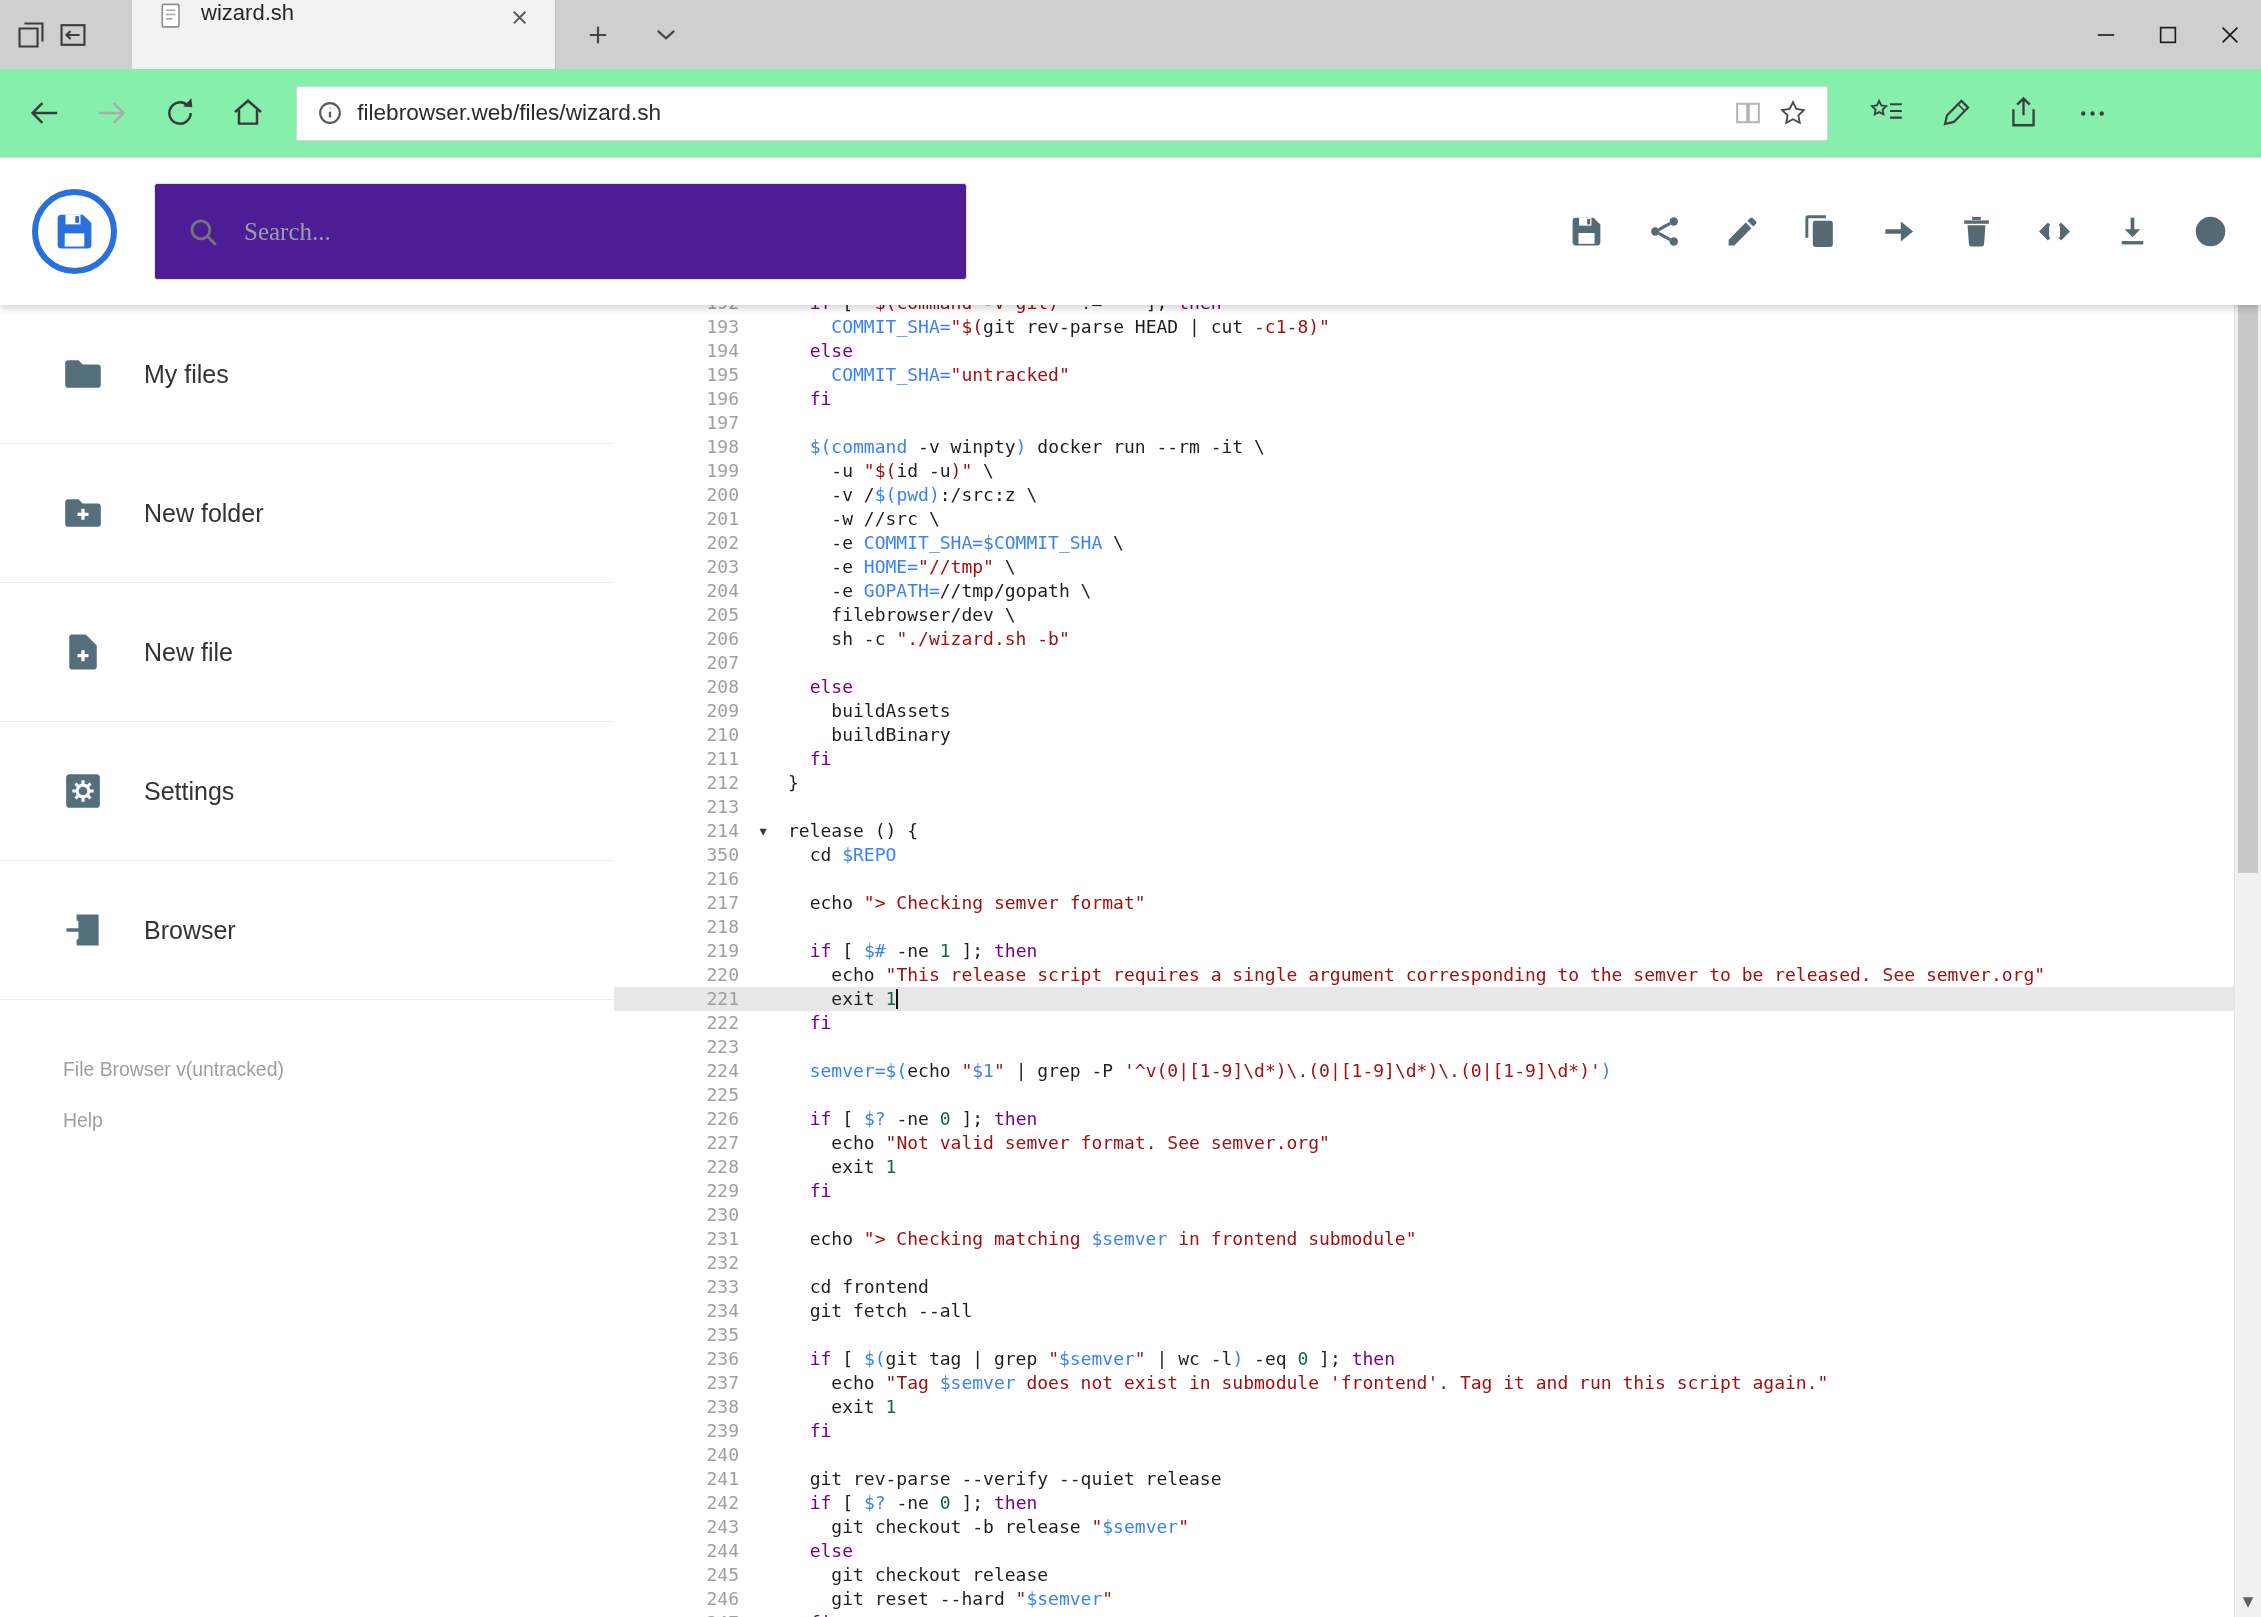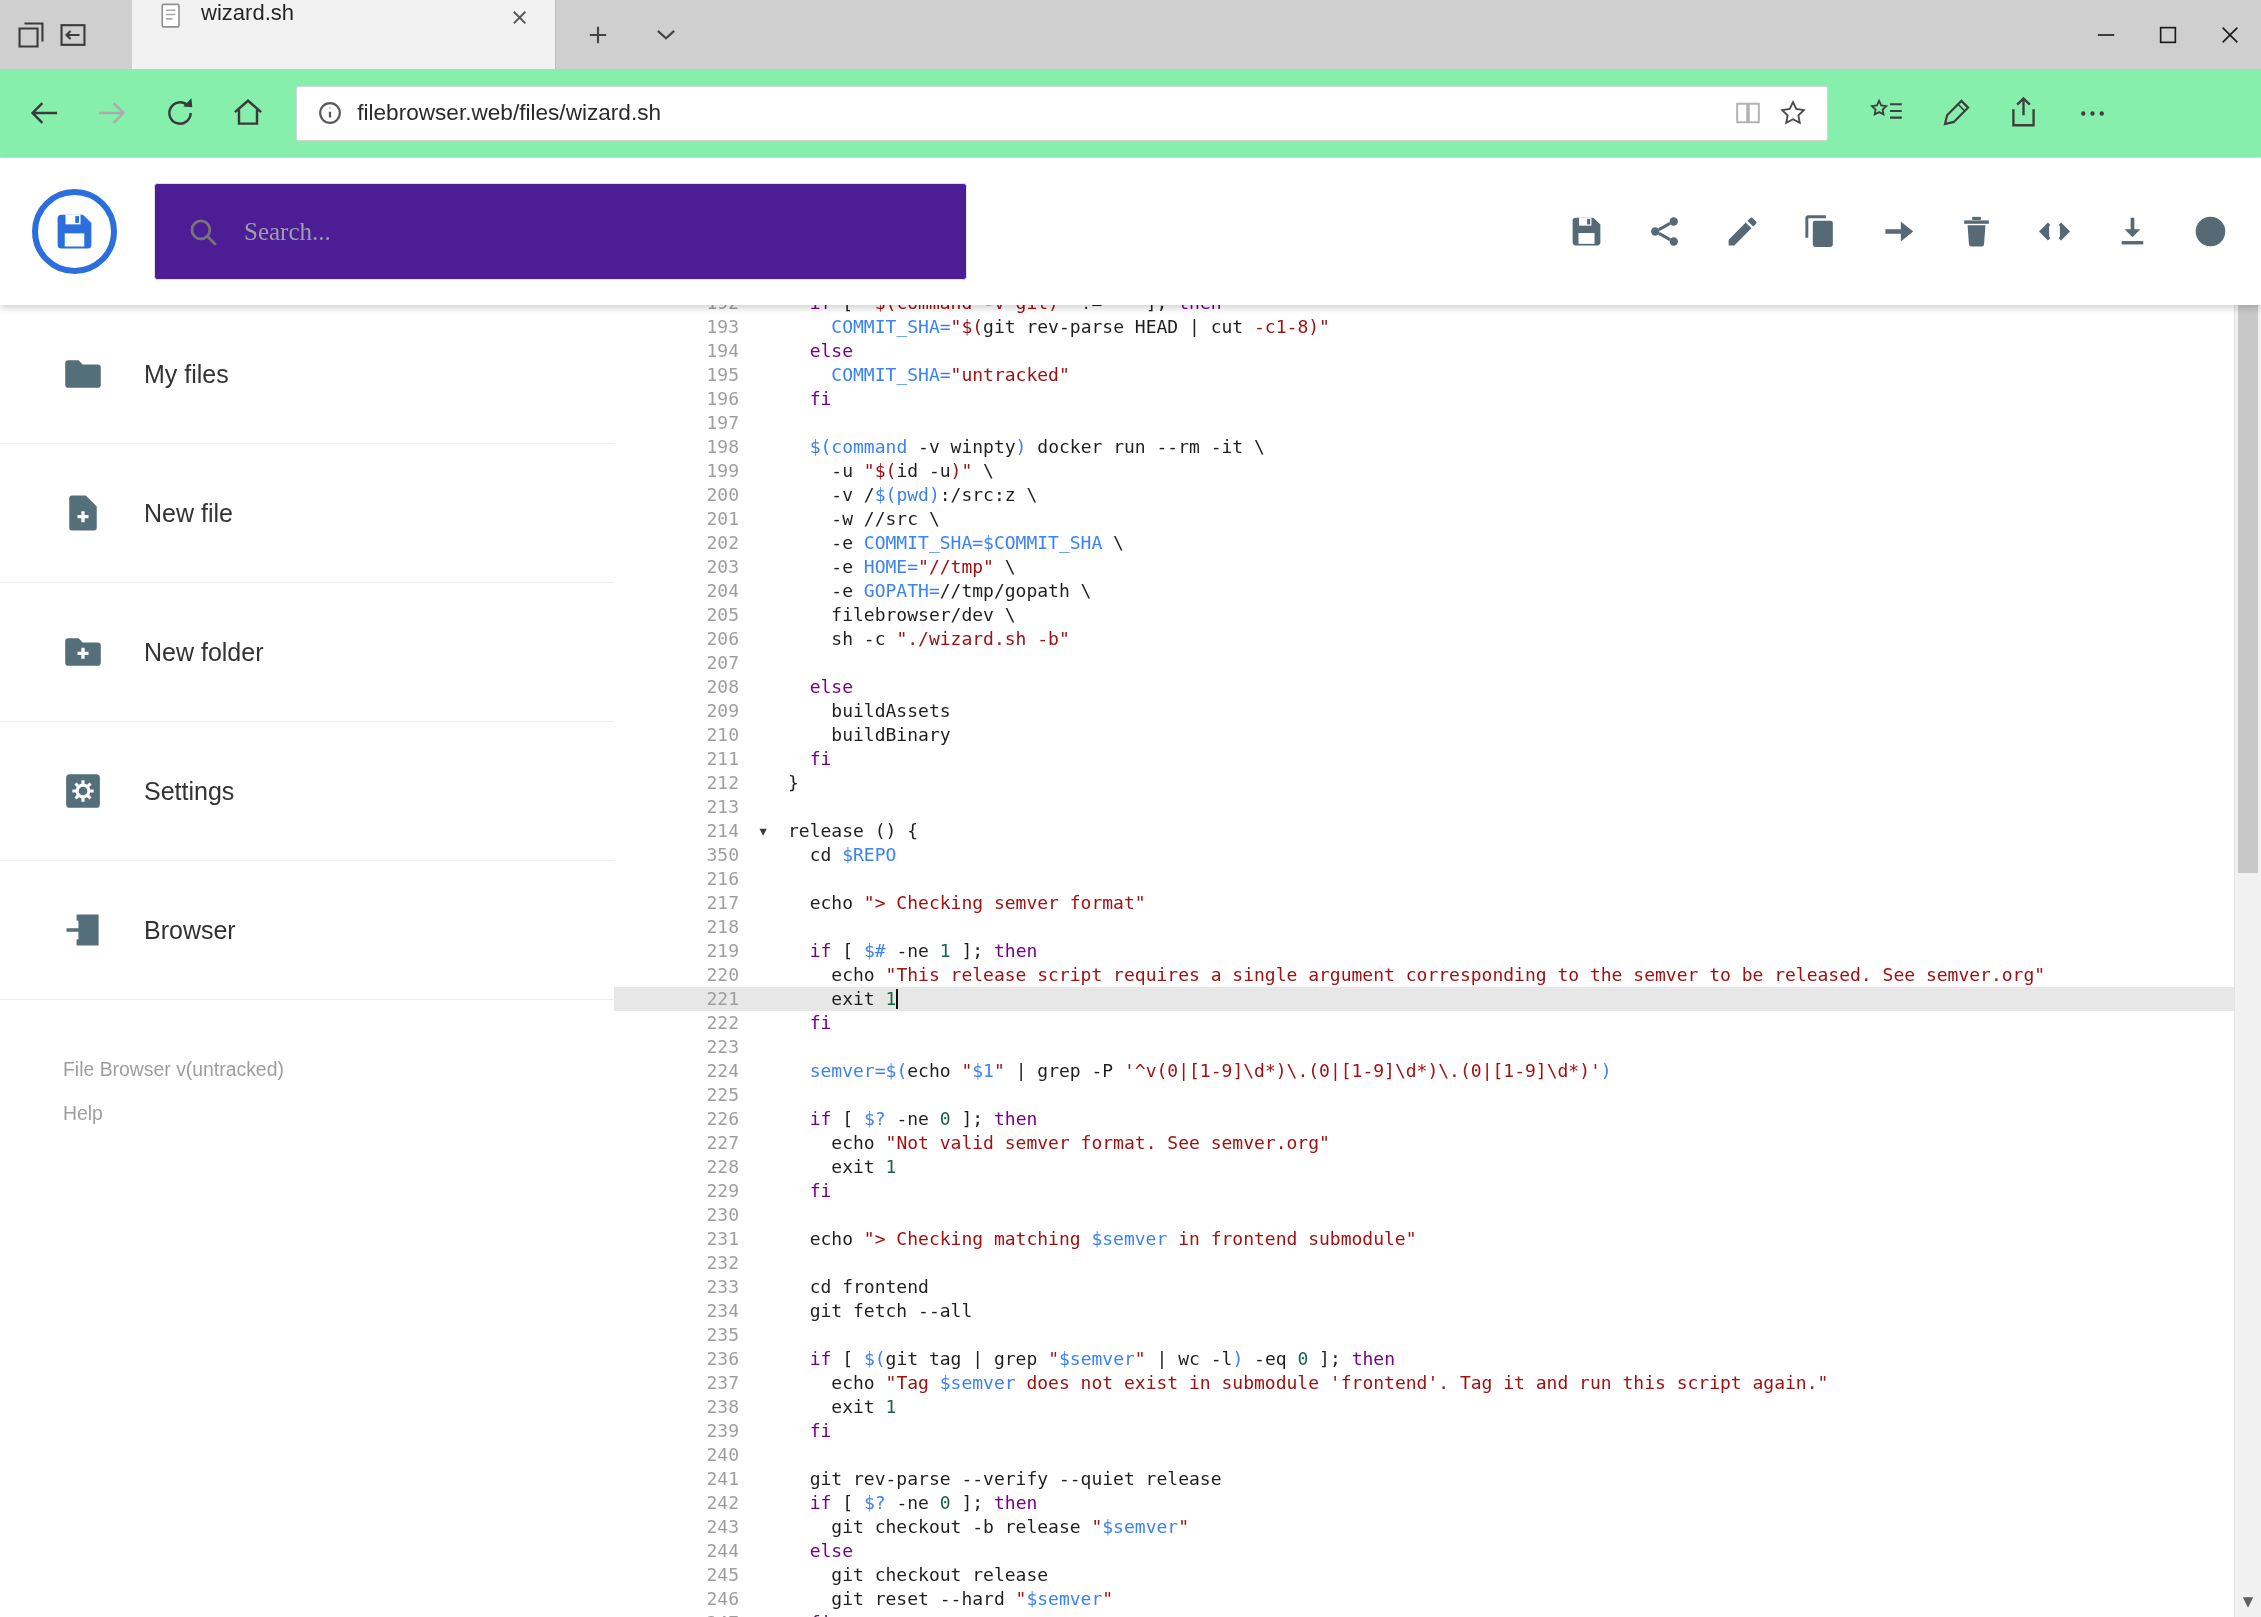--- a/index.html
+++ b/index.html
@@ -60,21 +60,21 @@
   .toolbar{margin-left:auto;margin-right:29px;display:flex;align-items:center;gap:34px;}
   .tb-btn{width:44px;height:44px;color:#566a75;display:flex;align-items:center;justify-content:center;}
   .tb-btn svg{width:37px;height:37px;fill:currentColor;}
 
   
   .sidebar{position:absolute;top:305px;left:0;width:614px;bottom:0;background:#fff;}
   .sb-item{height:138px;display:flex;align-items:center;border-bottom:0.8px solid #ededed;}
   .sb-icon{margin-left:61px;color:#546e7a;flex:0 0 auto;}
   .sb-icon svg{width:44px;height:44px;fill:currentColor;}
   .sb-label{margin-left:39px;font-size:25px;color:#333;}
-  .credits{margin:58px 0 18px 63px;display:flex;flex-direction:column;gap:21px;}
+  .credits{margin:58px 0 18px 63px;display:flex;flex-direction:column;gap:28px;}
   .credits span,.credits a{font-size:19.4px;color:#9e9e9e;text-decoration:none;}
 
   
   .editor{position:absolute;left:614px;top:305px;right:27px;bottom:0;overflow:hidden;background:#fff;
           font-family:"DejaVu Sans Mono",monospace;font-size:18px;}
   .code-lines{margin-top:-13.7px;}
   .cm-line{display:flex;height:24px;line-height:24px;white-space:pre;}
   .cm-line.active{background:#e7e7e7;}
   .gut{width:125px;flex:0 0 auto;text-align:right;padding-right:31px;color:#9e9e9e;position:relative;}
   .fold{position:absolute;right:3.2px;top:0;color:#3a3a3a;font-size:14.5px;font-family:"DejaVu Sans",sans-serif;}
@@ -353,34 +353,34 @@
           <span class="sb-icon">
             <svg viewBox="0 0 24 24">
               <path d="M4 4.5h5.6l2.2 2.3H20a1.7 1.7 0 0 1 1.7 1.7v9.3a1.7 1.7 0 0 1-1.7 1.7H4a1.7 1.7 0 0 1-1.7-1.7V6.2A1.7 1.7 0 0 1 4 4.5z"></path>
             </svg>
           </span>
           <span class="sb-label">My files</span>
         </div>
         <div class="sb-item">
           <span class="sb-icon">
             <svg viewBox="0 0 24 24">
-              <path d="M6 2.5h7.5l6 6V20a1.5 1.5 0 0 1-1.5 1.5H6A1.5 1.5 0 0 1 4.5 20V4A1.5 1.5 0 0 1 6 2.5z"></path>
-              <path d="M12 11v6M9 14h6" stroke="#fff" stroke-width="1.8" fill="none"></path>
-            </svg>
-          </span>
-          <span class="sb-label">New file</span>
+              <path d="M4 4.5h5.6l2.2 2.3H20a1.7 1.7 0 0 1 1.7 1.7v9.3a1.7 1.7 0 0 1-1.7 1.7H4a1.7 1.7 0 0 1-1.7-1.7V6.2A1.7 1.7 0 0 1 4 4.5z"></path>
+              <path d="M12 9.7v6M9 12.7h6" stroke="#fff" stroke-width="1.8" fill="none"></path>
+            </svg>
+          </span>
+          <span class="sb-label">New folder</span>
         </div>
         <div class="sb-item">
           <span class="sb-icon">
             <svg viewBox="0 0 24 24">
-              <path d="M4 4.5h5.6l2.2 2.3H20a1.7 1.7 0 0 1 1.7 1.7v9.3a1.7 1.7 0 0 1-1.7 1.7H4a1.7 1.7 0 0 1-1.7-1.7V6.2A1.7 1.7 0 0 1 4 4.5z"></path>
-              <path d="M12 9.7v6M9 12.7h6" stroke="#fff" stroke-width="1.8" fill="none"></path>
-            </svg>
-          </span>
-          <span class="sb-label">New folder</span>
+              <path d="M6 2.5h7.5l6 6V20a1.5 1.5 0 0 1-1.5 1.5H6A1.5 1.5 0 0 1 4.5 20V4A1.5 1.5 0 0 1 6 2.5z"></path>
+              <path d="M12 11v6M9 14h6" stroke="#fff" stroke-width="1.8" fill="none"></path>
+            </svg>
+          </span>
+          <span class="sb-label">New file</span>
         </div>
         <div class="sb-item">
           <span class="sb-icon">
             <svg viewBox="0 0 24 24">
               <rect x="2.8" y="2.8" width="18.4" height="18.4" rx="2"></rect>
               <circle cx="12" cy="12" r="3.2" fill="none" stroke="#fff" stroke-width="1.7"></circle>
               <g stroke="#fff" stroke-width="1.7" fill="none">
                 <path d="M12 6.2v2M12 15.8v2M6.2 12h2M15.8 12h2M7.9 7.9l1.4 1.4M14.7 14.7l1.4 1.4M7.9 16.1l1.4-1.4M14.7 9.3l1.4-1.4"></path>
               </g>
             </svg>

